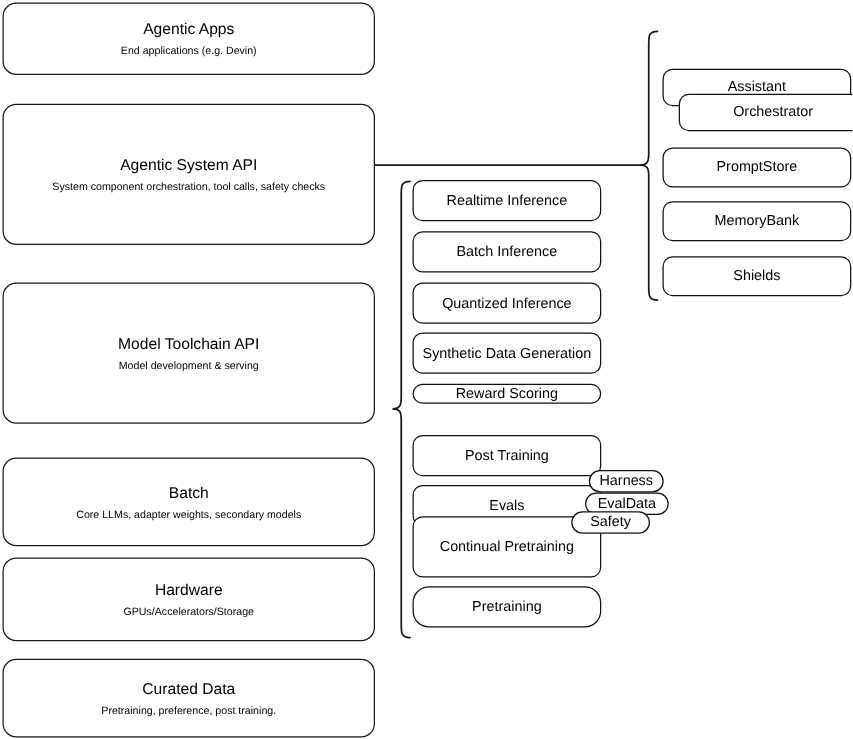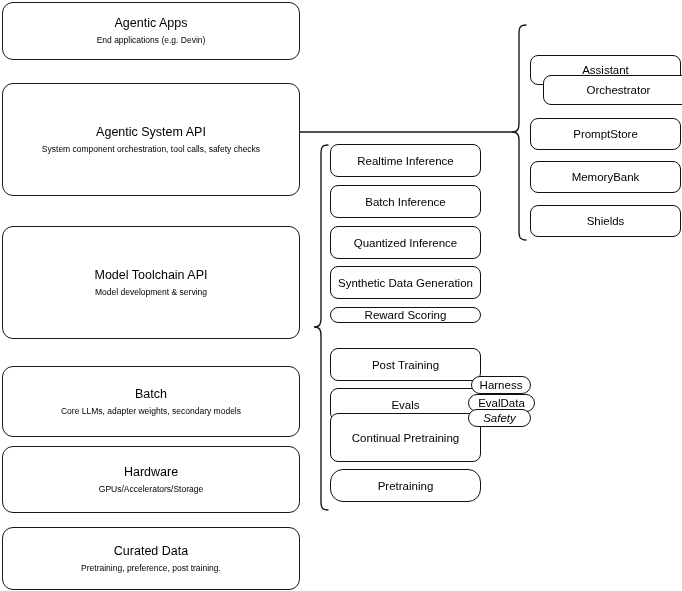--- a/index.html
+++ b/index.html
@@ -155,21 +155,21 @@
   <div class="chip" style="left:330px; top:388px; width:151px; height:33px;">Evals</div>
 
   <div class="chip" style="left:330px; top:413px; width:151px; height:49px;">Continual Pretraining</div>
 
   <div class="chip" style="left:330px; top:469px; width:151px; height:33px;border-radius:13px;">Pretraining</div>
 
   <div class="pill" style="left:471px; top:376px; width:60px; height:18px;">Harness</div>
 
   <div class="pill" style="left:468px; top:394px; width:67px; height:18px;">EvalData</div>
 
-  <div class="pill" style="left:468px; top:409px; width:63px; height:18px;font-style:italic;">Safety</div>
+  <div class="pill" style="left:457px; top:409px; width:63px; height:18px;">Safety</div>
 
   <div class="chip" style="left:530px; top:35px; width:151px; height:30px;margin-top:20px;">Assistant</div>
 
   <div class="chip" style="left:543px; top:75px; width:151px; height:30px;">Orchestrator</div>
 
   <div class="chip" style="left:530px; top:118px; width:151px; height:32px;">PromptStore</div>
 
   <div class="chip" style="left:530px; top:161px; width:151px; height:32px;">MemoryBank</div>
 
   <div class="chip" style="left:530px; top:205px; width:151px; height:32px;">Shields</div>

